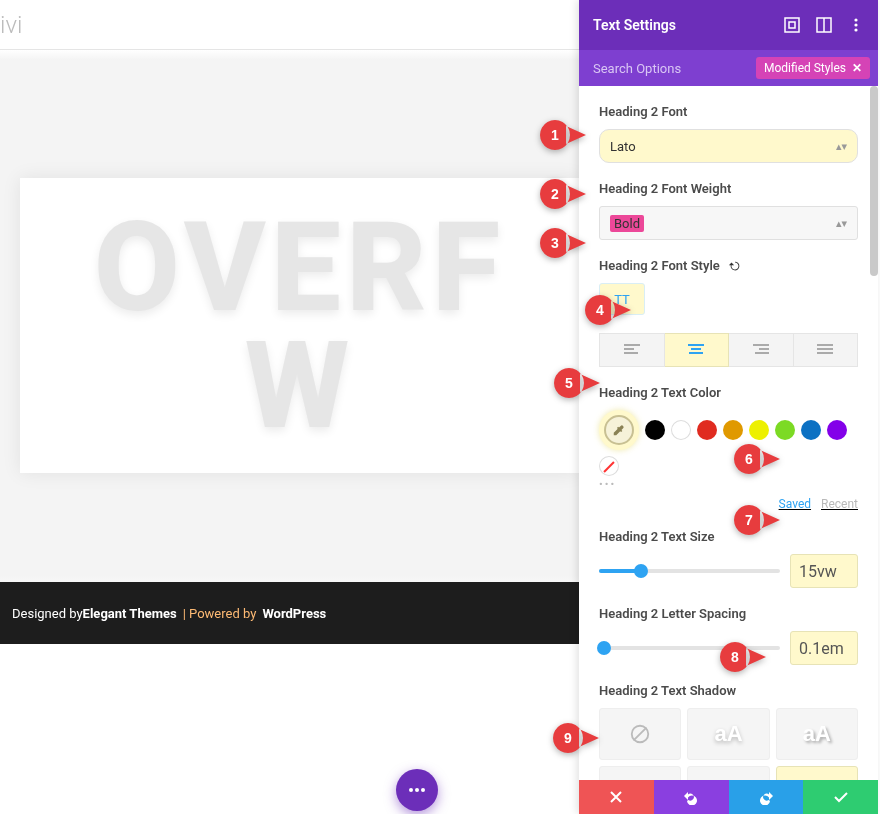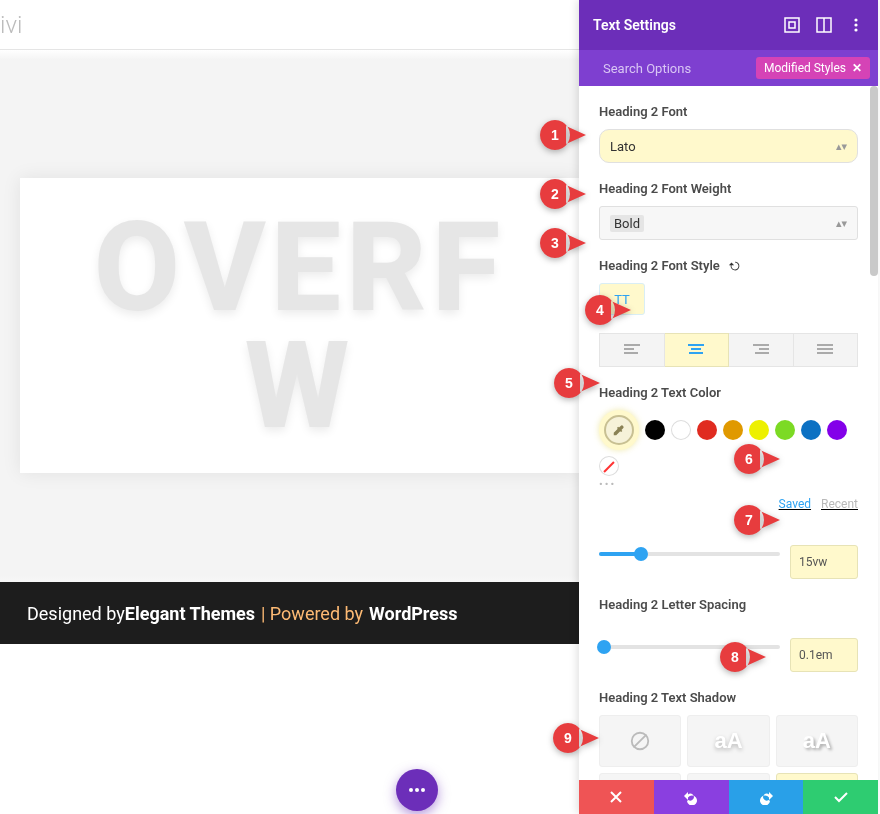--- a/index.html
+++ b/index.html
@@ -22,22 +22,22 @@
     overflow: hidden;
   }
   .big-text {
     color: #e6e6e6; font-weight: 800; font-size: 125px; line-height: 1.05;
     letter-spacing: 0.04em;
     text-shadow: 0 4px 10px rgba(0,0,0,0.08);
   }
   .big-text.row2 { font-size: 120px; margin-top: -10px; }
   .footer {
     position: absolute; left: 0; top: 582px; width: 650px; height: 62px;
-    background: #1d1d1d; color: #fff; font-size: 18px;
-    display: flex; align-items: center; padding-left: 27px;
+    background: #1d1d1d; color: #fff; font-size: 13px;
+    display: flex; align-items: center; padding-left: 12px;
   }
   .footer .sep { margin: 14px 6px; color: #fdba74; }
   .fab {
     position: absolute; left: 396px; top: 769px; width: 42px; height: 42px;
     border-radius: 50%; background: #6c2eb9; color: #fff;
     display: flex; align-items: center; justify-content: center; font-size: 20px;
     box-shadow: 0 4px 12px rgba(108,46,185,0.5);
   }
   .fab svg { width: 18px; height: 6px; }
   
@@ -48,21 +48,21 @@
     box-shadow: -2px 0 8px rgba(0,0,0,0.12);
   }
   .panel-head {
     height: 50px; background: #6c2eb9; color: #fff; display: flex; align-items: center;
     padding: 0 14px; font-weight: 600; font-size: 14px;
   }
   .panel-head-actions { margin-left: auto; display: flex; gap: 16px; }
   .panel-head-actions .ic { width: 16px; height: 16px; color: #fff; cursor: pointer; }
   .panel-search {
     height: 36px; background: #7e3fd0; color: #d9c6f4; display: flex; align-items: center;
-    padding: 0 8px 0 24px; font-size: 13px;
+    padding: 0 8px 0 14px; font-size: 13px;
   }
   .badge {
     margin-left: auto; background: #d543b6; color: #fff; font-size: 12px;
     padding: 4px 8px; border-radius: 3px; display: flex; align-items: center; gap: 6px;
   }
   .badge .x { font-weight: bold; }
   .panel-body {
     flex: 1; overflow-y: hidden; padding: 18px 20px 0 20px;
   }
   .section-label {
@@ -71,21 +71,21 @@
   }
   .reset-ic { width: 14px; height: 14px; color: #333; cursor: pointer; }
   .group { margin-bottom: 18px; }
   .select-box {
     height: 34px; border: 1px solid #e0e0e0; background: #f7f7f7; border-radius: 3px;
     display: flex; align-items: center; padding: 0 10px; font-size: 13px; color: #333;
     position: relative;
   }
   .select-box .chev { margin-left: auto; color: #999; font-size: 11px; }
   .hl-field { background: #fff9cc !important; border-radius: 10px; }
-  .hl-inset { display:inline-block; background:#e5e5e5; padding:1px 4px; border-radius:2px; }
+  .hl-inset { display:inline-block; background:#ec4899; padding:1px 4px; border-radius:2px; }
   
   .style-btn {
     width: 46px; height: 32px; border: 1px solid #d9eef5; background: #f3fbfe;
     display: inline-flex; align-items: center; justify-content: center;
     color: #2ea3f2; font-weight: 400; border-radius: 3px; font-size: 13px;
   }
   .align-row { display: flex; gap: 0; }
   .align-btn {
     flex:1; height: 34px; border: 1px solid #e5e5e5; background: #f4f4f4;
     display: flex; align-items: center; justify-content: center; color: #aaa;
@@ -126,23 +126,22 @@
   }
   .slider-fill {
     position: absolute; left:0; top:0; height:100%; background:#2ea3f2; border-radius:2px;
   }
   .slider-thumb {
     position: absolute; top:50%; width:14px; height:14px; border-radius:50%;
     background:#2ea3f2; transform: translate(-50%,-50%);
   }
   .slider-val {
     width: 68px; height: 28px; border: 1px solid #e7e3b6; background: #fff9cc;
-    font-size: 12px; color: #555; display: flex; align-items: center; padding: 16px 8px;
+    font-size: 16px; color: #555; display: flex; align-items: center; padding: 16px 8px;
     border-radius: 3px;
-    margin-top: 16px;
   }
   
   .shadow-grid { display: grid; grid-template-columns: repeat(3, 1fr); gap: 6px; }
   .shadow-opt {
     height: 52px; border: 1px solid #eee; background: #f5f5f5;
     display: flex; align-items: center; justify-content: center; border-radius: 3px;
     color: #fff; font-weight: 800; font-size: 22px;
   }
   .shadow-none svg { width: 22px; height: 22px; color: #bbb; }
   .aa { font-family: Arial, sans-serif; }
@@ -317,20 +316,21 @@
         <span class="swatch swatch-slash"></span>
       </div>
       <div class="dots-und">•••</div>
       <div class="saved-row">
         <span class="saved-link">Saved</span>
         <span class="recent-link">Recent</span>
       </div>
     </div>
 
     <div class="group">
+      <div class="section-label">Heading 2 Text Size</div>
       <div class="slider-row">
         <div class="slider-track">
           <div class="slider-fill" style="width:23%"></div>
           <div class="slider-thumb" style="left:23%"></div>
         </div>
         <div class="slider-val">
           <span>15vw</span>
         </div>
       </div>
     </div>

